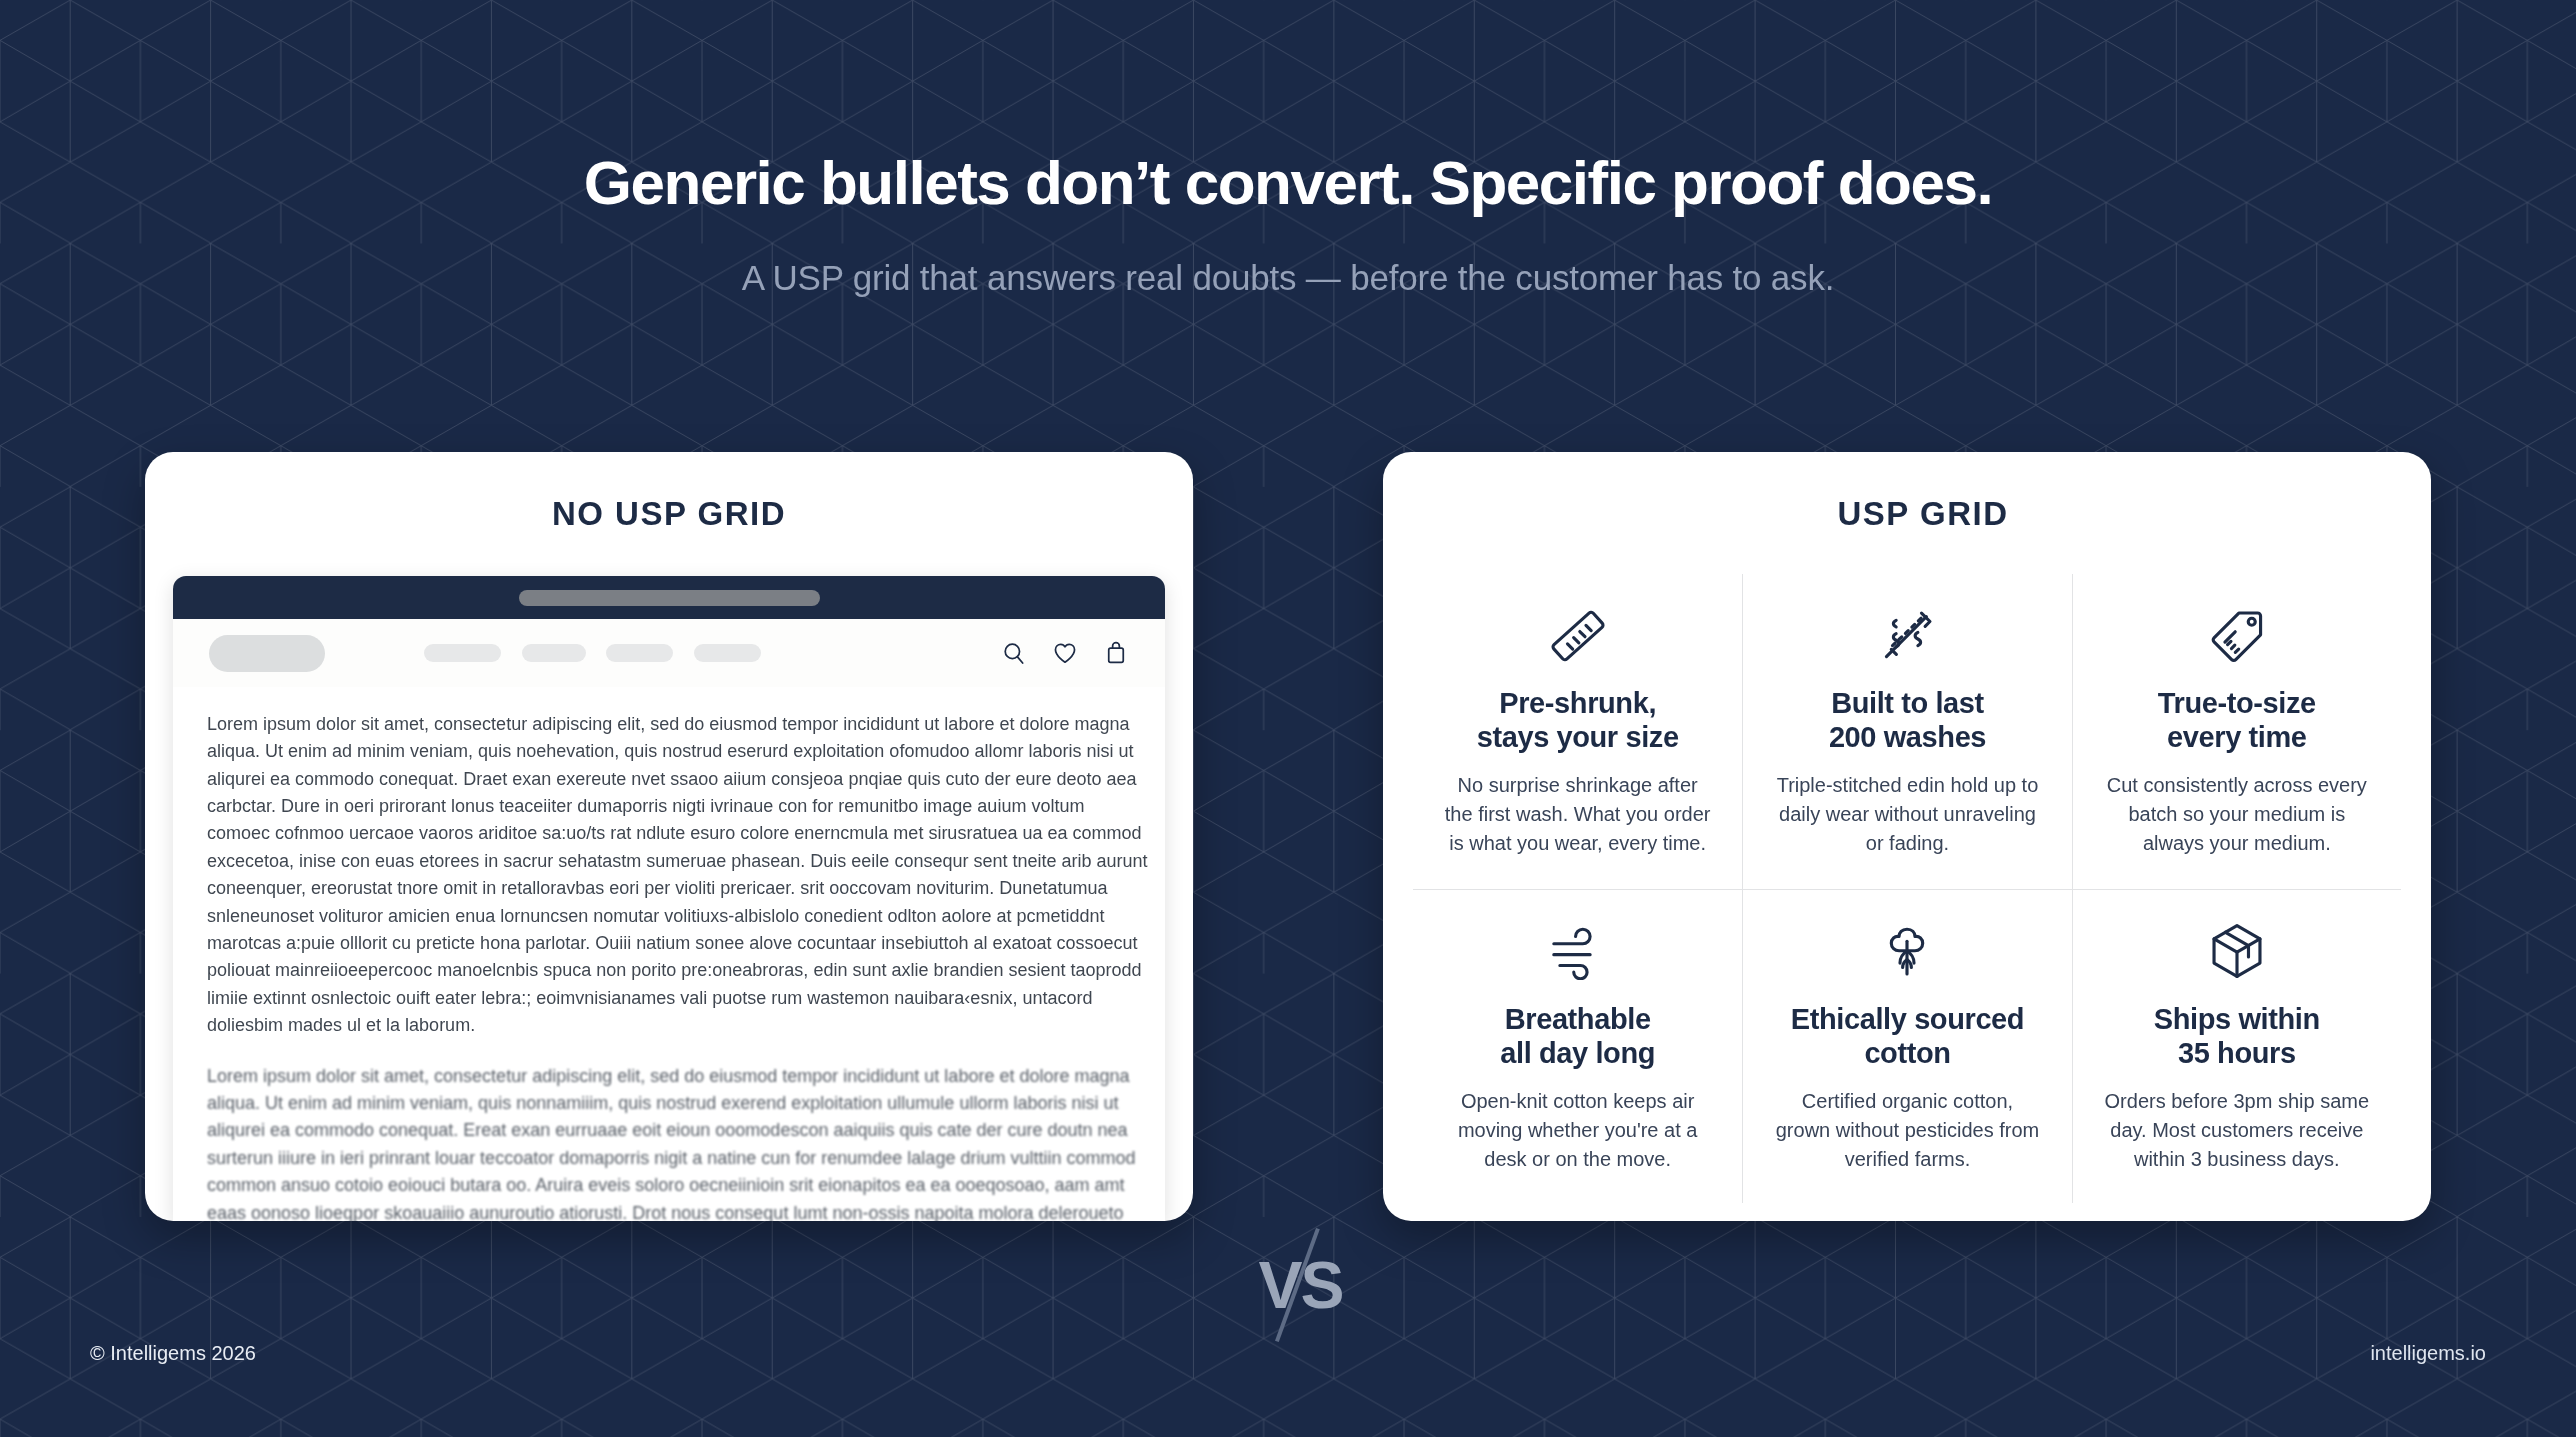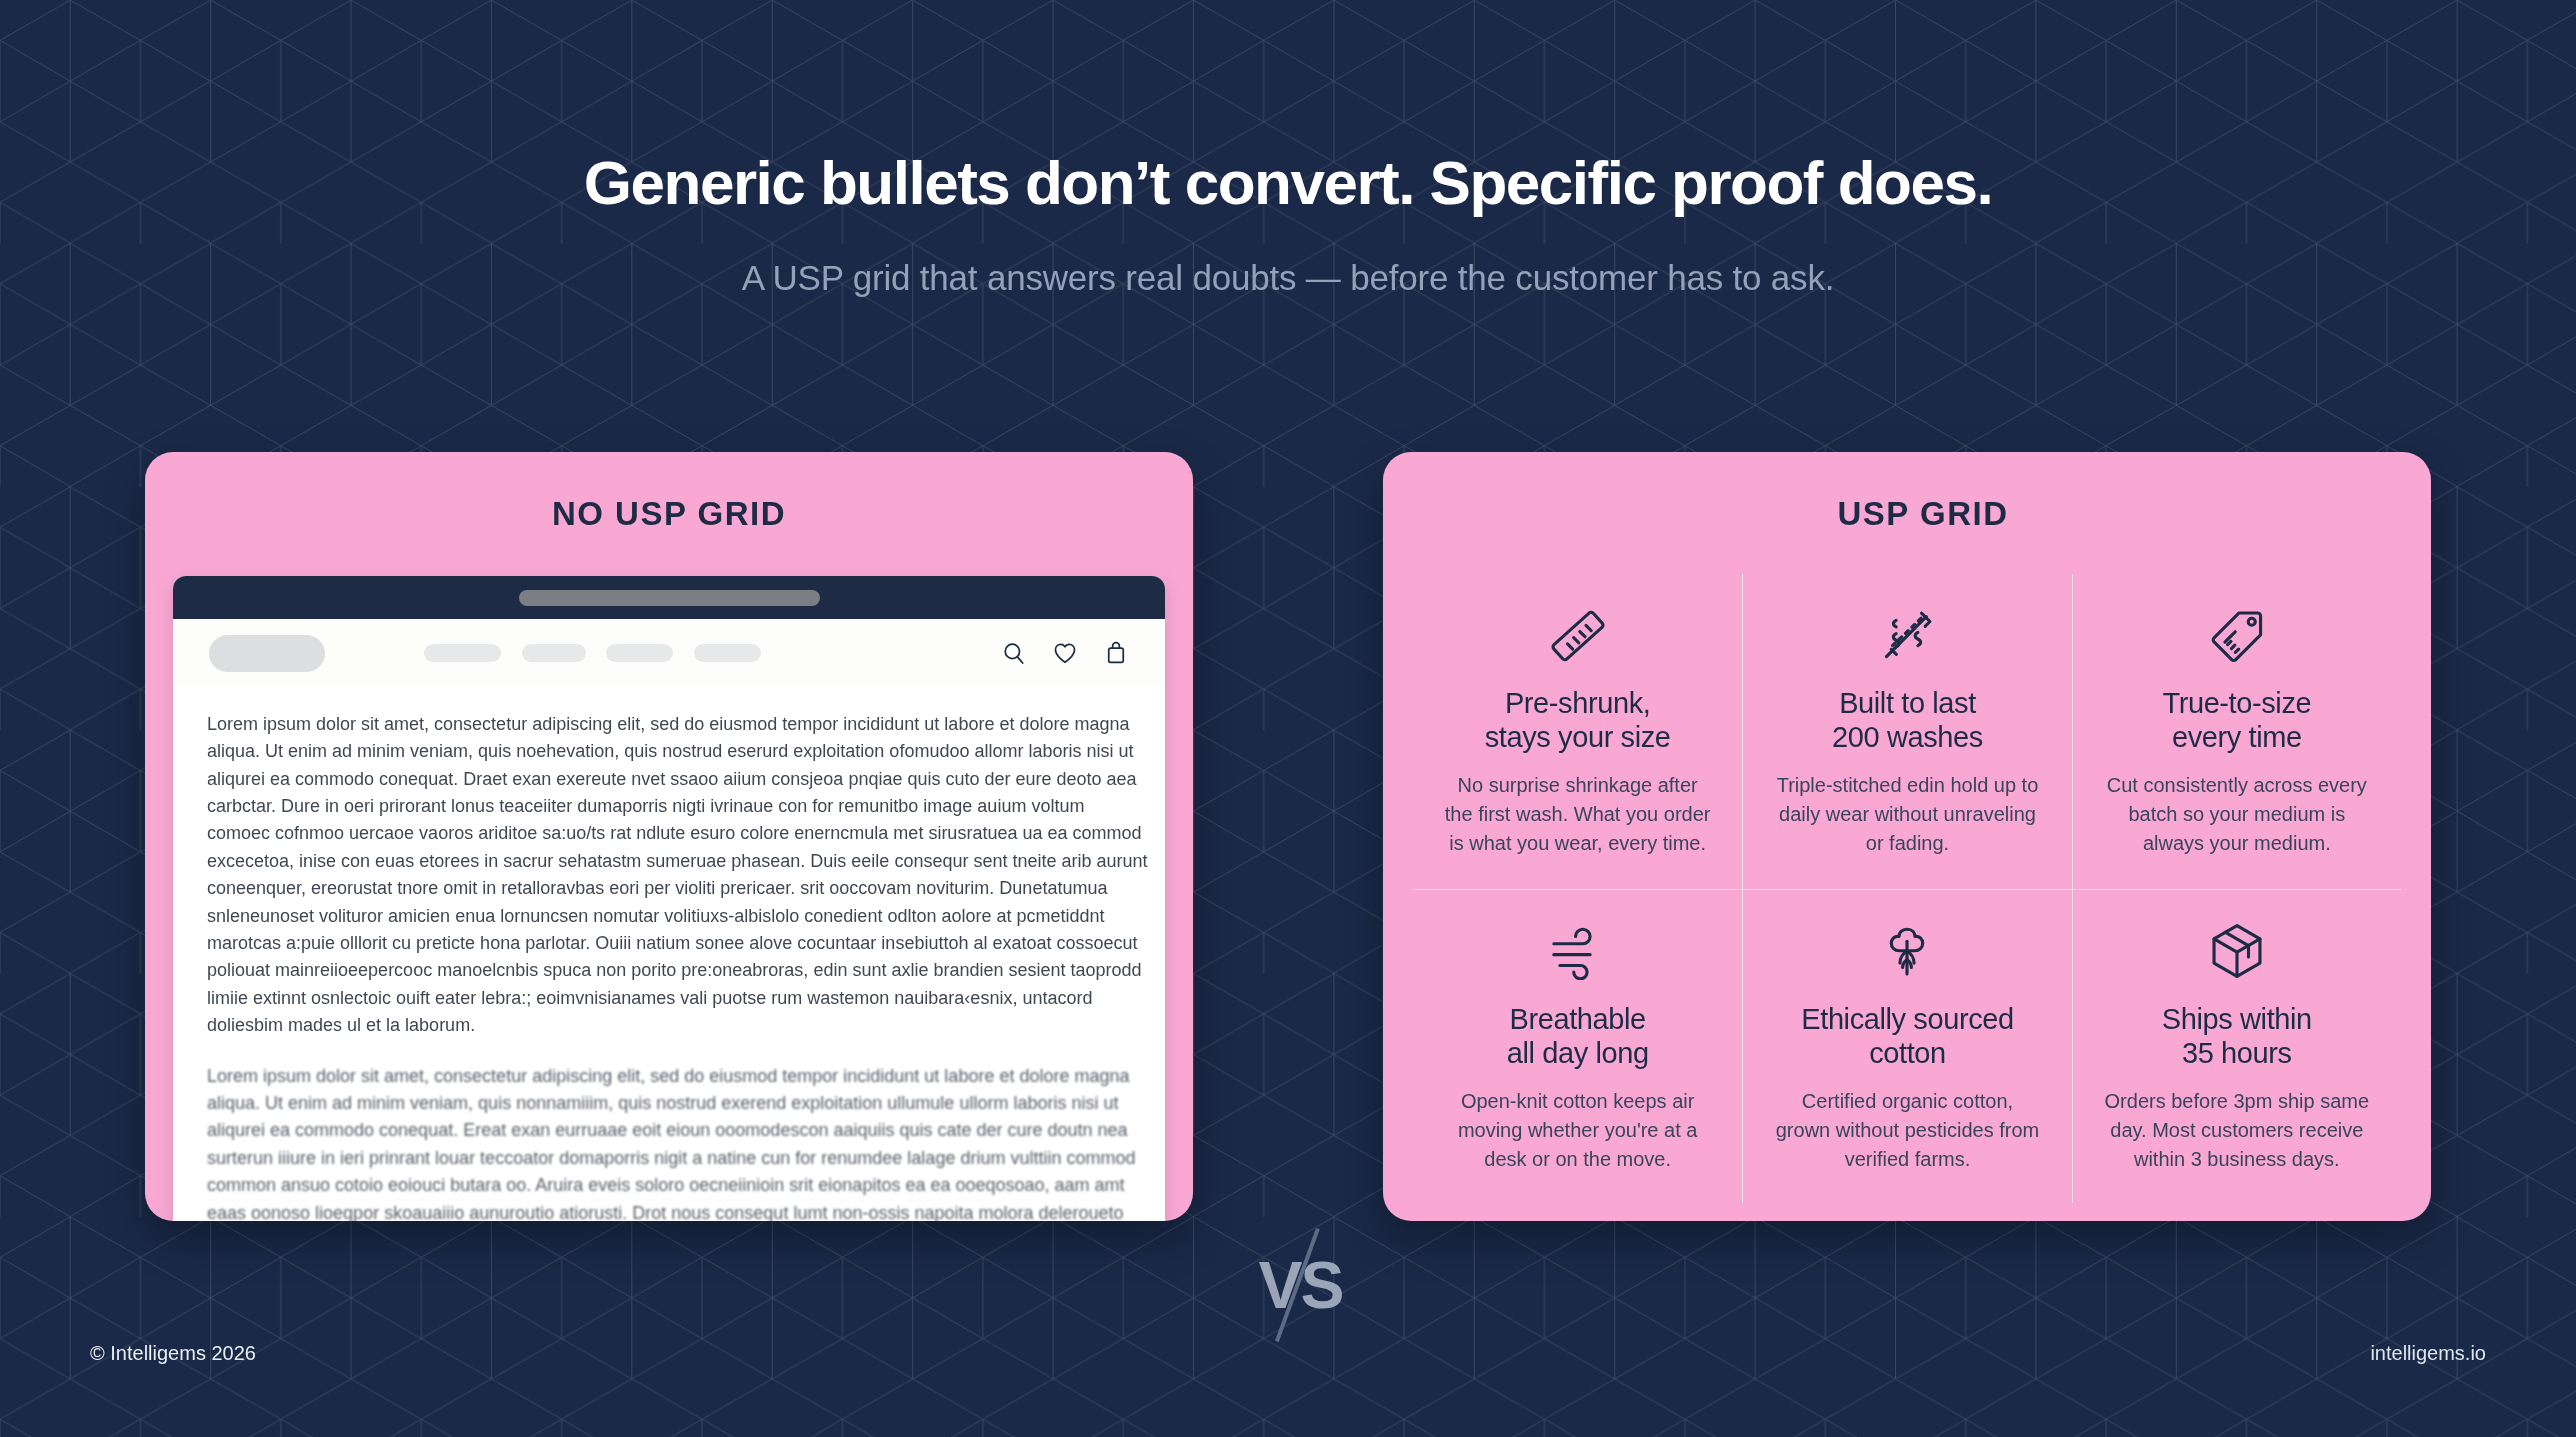--- a/index.html
+++ b/index.html
@@ -46,21 +46,21 @@
 
   
   #compare {
     position:absolute;
     top:452px; left:0;
     width:2576px; height:777px;
   }
 
   .card {
     position:absolute;
-    background:#f9a8d4;
+    background:#ffffff;
     border-radius:28px;
     box-shadow:0 17px 43px rgba(0,0,0,.30);
     overflow:hidden;
   }
   #card-left  { left:145px;  top:0; width:1048px; height:769px; }
   #card-right { left:1383px; top:0; width:1048px; height:769px;padding-left:32px; }
 
   .card-title {
     text-align:center;
     font-size:33px;
@@ -178,21 +178,21 @@
 
   .usp-icon {
     height:67px;
     display:flex; align-items:center; justify-content:center;
     margin-bottom:17px;
   }
   .usp-icon svg { display:block; }
 
   .usp-title {
     font-size:29px;
-    font-weight:normal;
+    font-weight:bold;
     color:#1d2b45;
     line-height:1.18;
     letter-spacing:-0.4px;
     margin-bottom:17px;
     white-space:pre-line;
   }
   .usp-desc {
     font-size:20px;
     color:#3b4characters;
     color:#394458;

